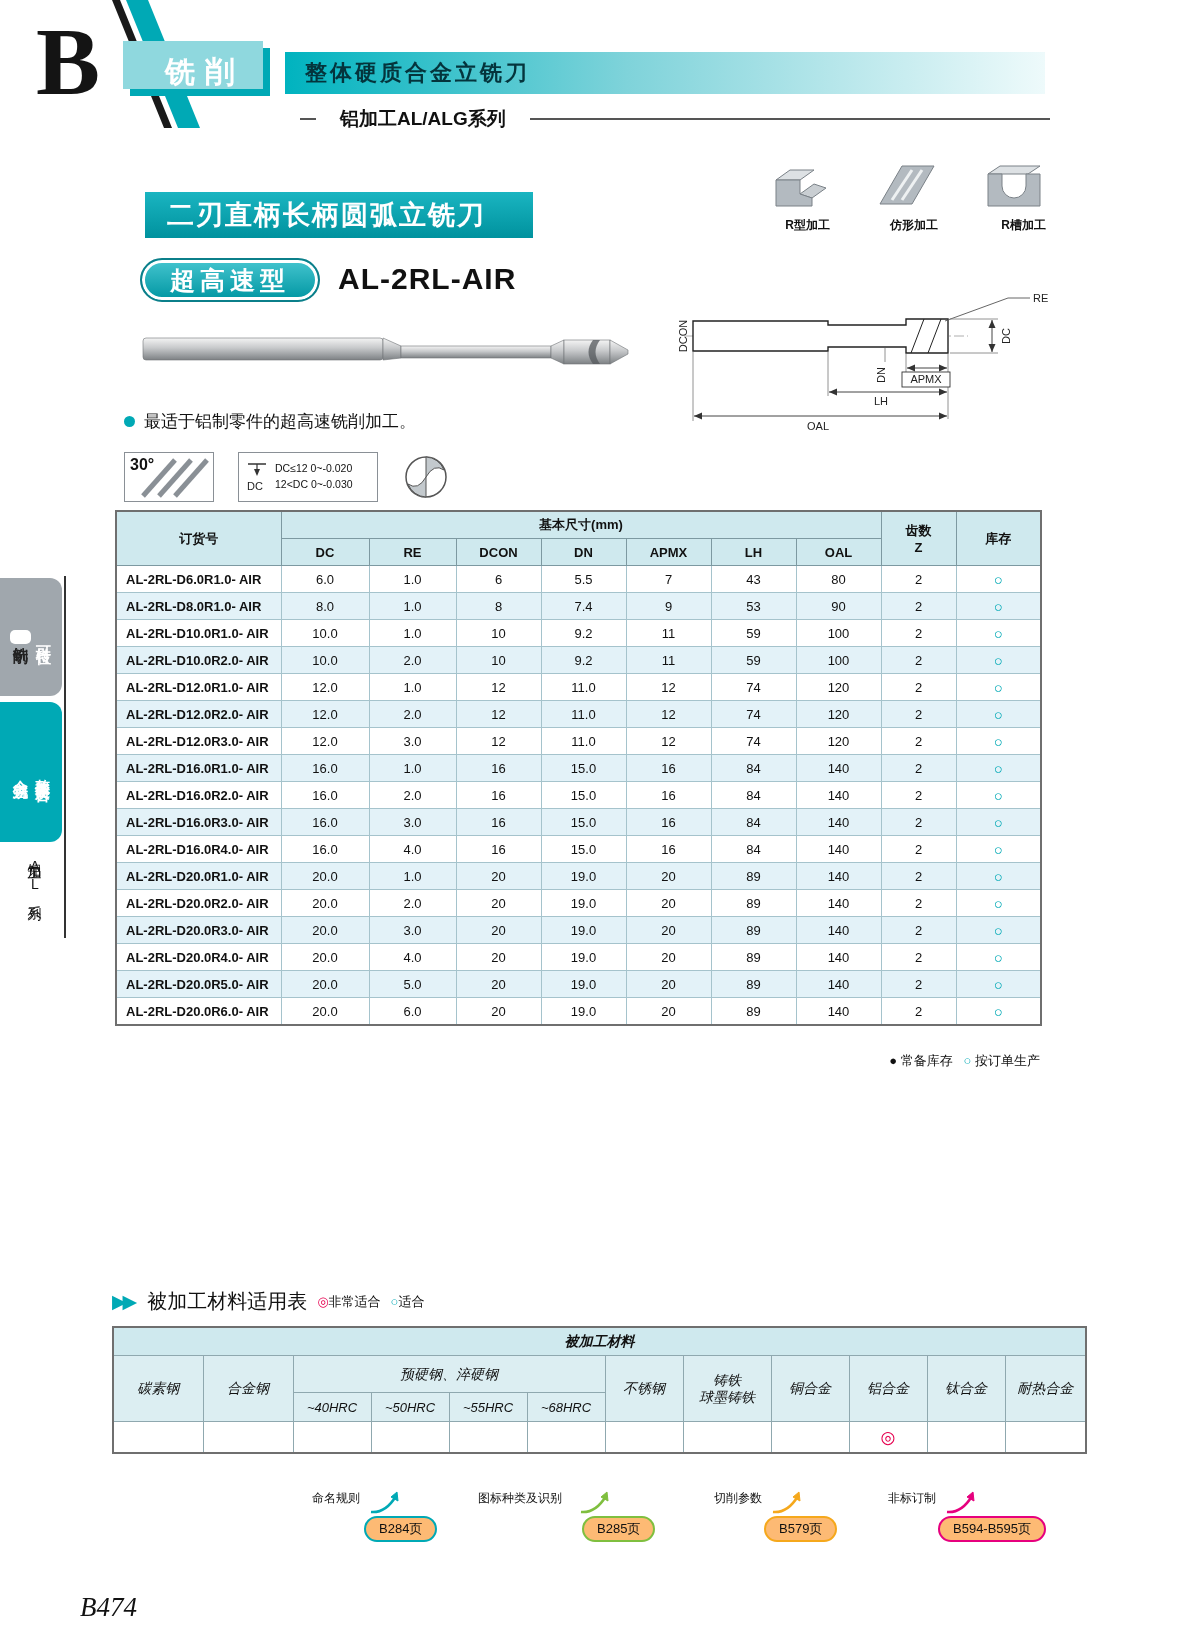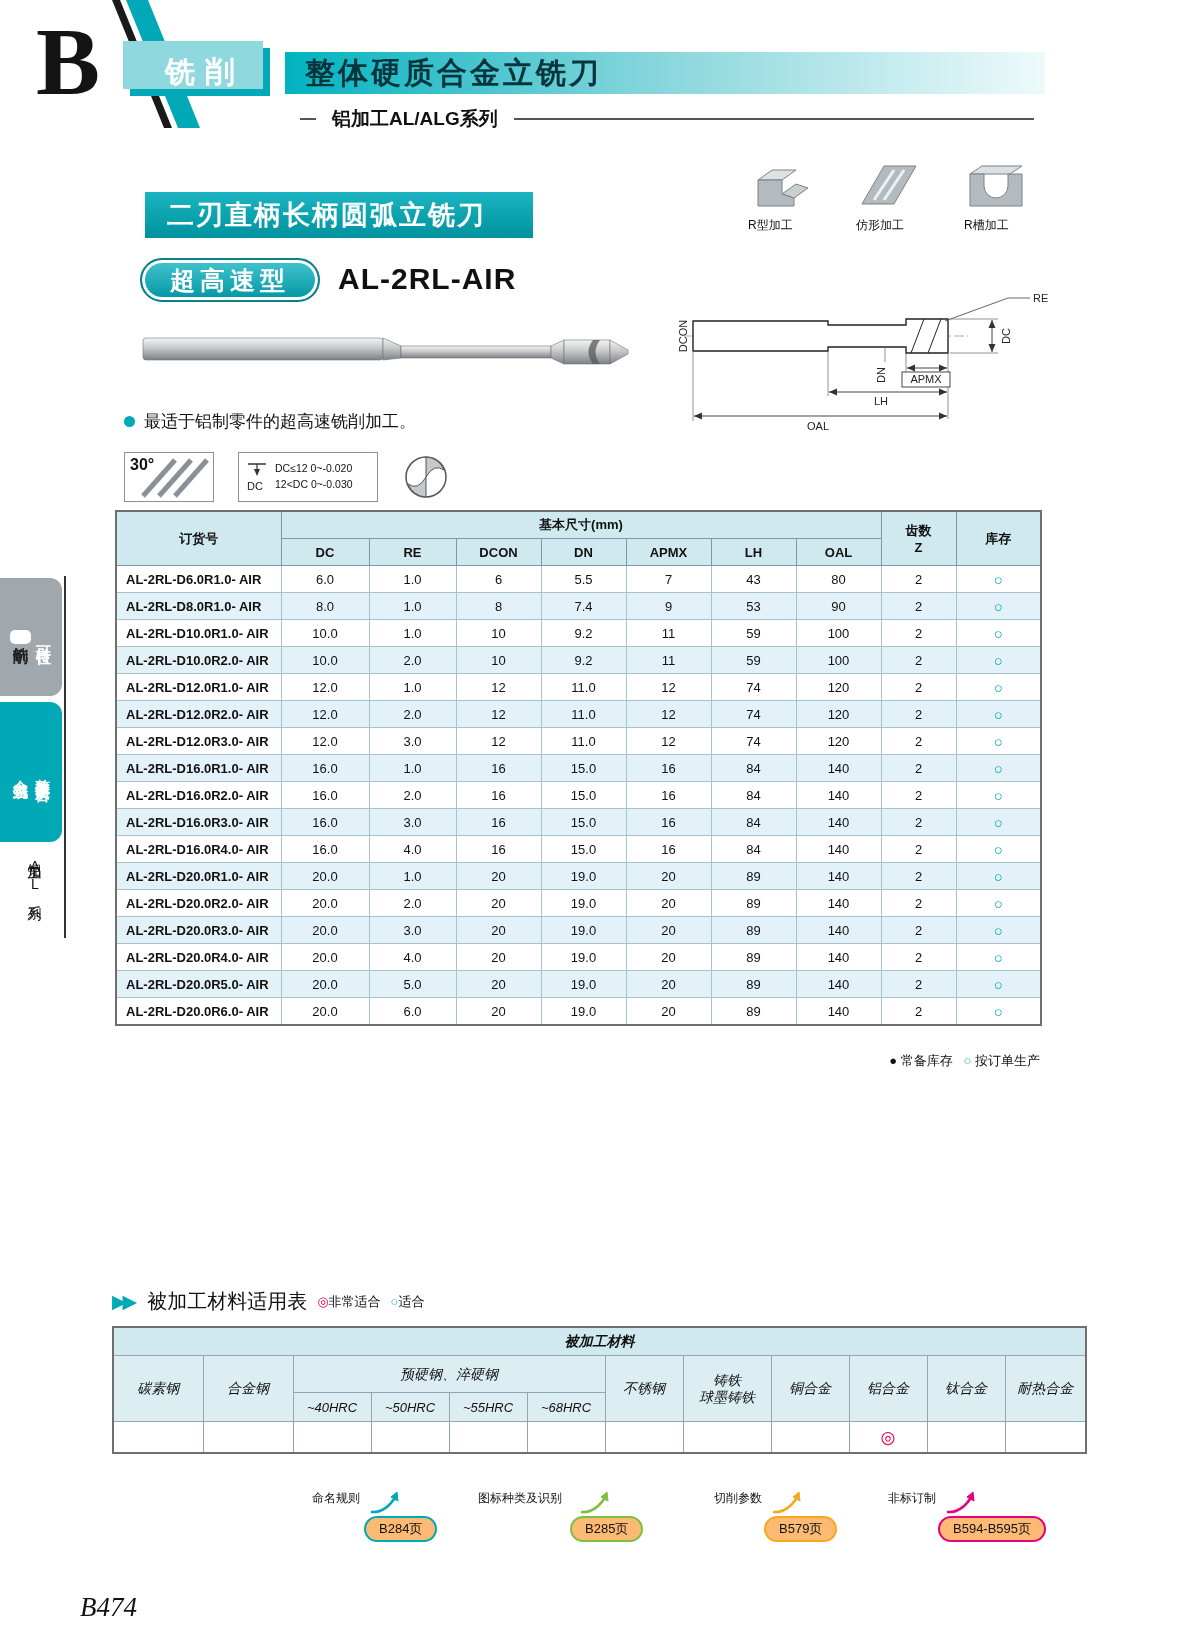--- a/index.html
+++ b/index.html
@@ -10,29 +10,29 @@
   .letter-b{position:absolute;left:36px;top:14px;font-family:"Liberation Serif","DejaVu Serif",serif;
             font-size:96px;font-weight:bold;line-height:1;color:#141414;}
   .slash-svg{position:absolute;left:60px;top:0;}
   .cat-box{position:absolute;left:130px;top:48px;width:140px;height:48px;background:#00a9b5;z-index:2;
            display:flex;align-items:center;justify-content:center;}
   .cat-box::before{content:"";position:absolute;left:-7px;top:-7px;width:100%;height:100%;background:#8fd8de;z-index:-1;}
   .cat-box span{color:#fff;font-size:30px;font-weight:bold;letter-spacing:10px;padding-left:10px;}
   .title-band{position:absolute;left:285px;top:52px;width:760px;height:42px;
               background:linear-gradient(90deg,#00b3bf 0%,#7fd3da 45%,#eefafb 100%);
               display:flex;align-items:center;}
-  .title-band span{font-size:30px;font-weight:bold;color:#04343c;padding-left:20px;letter-spacing:3px;}
-  .subtitle{position:absolute;left:300px;top:106px;display:flex;align-items:center;gap:16px;}
+  .title-band span{font-size:22px;font-weight:bold;color:#04343c;padding-left:20px;letter-spacing:3px;}
+  .subtitle{position:absolute;left:300px;top:106px;display:flex;align-items:center;gap:24px;}
   .subtitle .pre{width:16px;height:2px;background:#555;}
   .subtitle .txt{font-size:19px;font-weight:bold;}
   .subtitle .line{width:520px;height:2px;background:#555;}
 
   
   .mach-icons{position:absolute;left:748px;top:158px;display:flex;gap:26px;}
-  .mach-item{width:82px;text-align:left;}
+  .mach-item{width:82px;text-align:right;font-weight:bold;}
   .mach-item .cap{font-size:12px;margin-top:3px;}
 
   
   .section-title{position:absolute;left:145px;top:192px;width:388px;height:46px;
                  background:linear-gradient(180deg,#1ab5c1,#00929e);color:#fff;font-size:27px;font-weight:bold;
                  display:flex;align-items:center;padding-left:22px;letter-spacing:2px;box-sizing:border-box;}
   .badge{position:absolute;left:140px;top:258px;width:180px;height:44px;border-radius:22px;
          background:linear-gradient(180deg,#45c5cf,#0096a2);border:2px solid #0b7f8a;
          box-shadow:inset 0 0 0 3px #fff;color:#fff;font-size:25px;font-weight:bold;
          display:flex;align-items:center;justify-content:center;letter-spacing:5px;box-sizing:border-box;}
@@ -582,21 +582,21 @@
         <polygon points="29,2 23,7 30,11"></polygon>
     </svg>
     <span class="fl-pill c1" style="left:52px">B284页</span>
   </div>
   <div class="flink" style="left:478px;top:1488px">
     <span class="fl-label">图标种类及识别</span>
     <svg class="fl-arrow c2" style="left:100px;top:2px" width="34" height="26">
       <path class="curve" d="M3,22 C14,23 22,16 28,6"></path>
         <polygon points="29,2 23,7 30,11"></polygon>
     </svg>
-    <span class="fl-pill c2" style="left:92px">B285页</span>
+    <span class="fl-pill c2" style="left:104px">B285页</span>
   </div>
   <div class="flink" style="left:714px;top:1488px">
     <span class="fl-label">切削参数</span>
     <svg class="fl-arrow c3" style="left:56px;top:2px" width="34" height="26">
       <path class="curve" d="M3,22 C14,23 22,16 28,6"></path>
         <polygon points="29,2 23,7 30,11"></polygon>
     </svg>
     <span class="fl-pill c3" style="left:50px">B579页</span>
   </div>
   <div class="flink" style="left:888px;top:1488px">

